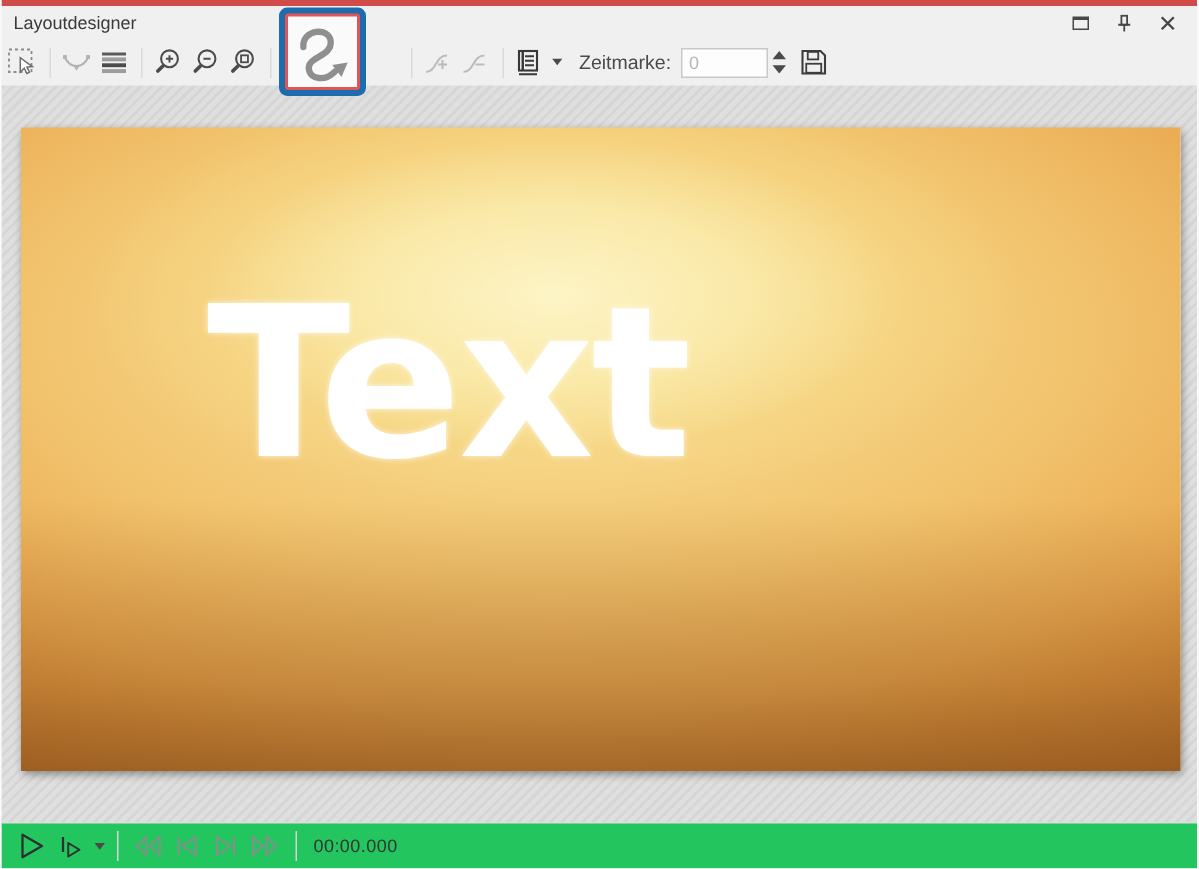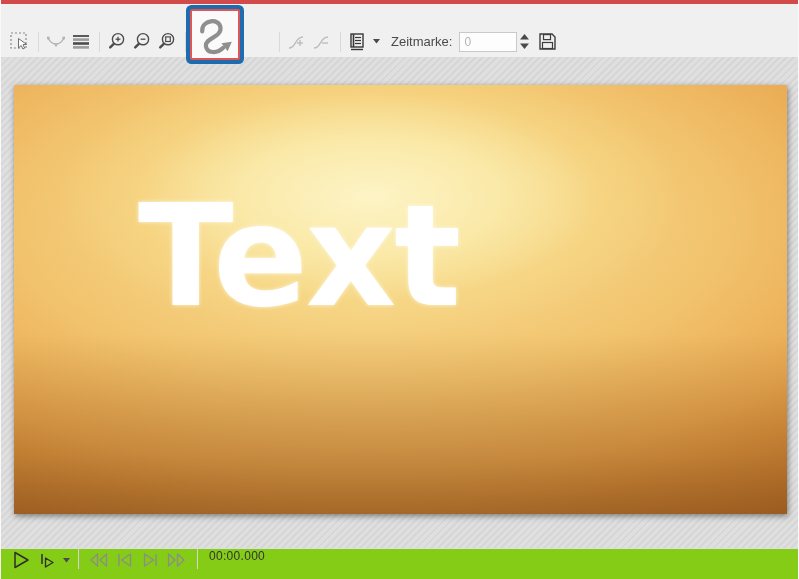--- a/index.html
+++ b/index.html
@@ -17,21 +17,21 @@
 
   
   .titlebar{ position:absolute; left:0; top:4px; width:100%; height:22px;
     display:flex; align-items:center; padding:0 8px; }
   .title{ font-size:12px; color:#3a3a3a; }
   .win-controls{ margin-left:auto; display:flex; align-items:center; gap:13px; padding-right:4px; }
   .win-btn{ width:16px; height:16px; display:flex; align-items:center; justify-content:center; cursor:default; }
 
   
   .toolbar{ position:absolute; left:0; top:26px; width:100%; height:31px;
-    display:flex; align-items:center; padding-left:7px; }
+    display:flex; align-items:center; padding-left:2px; }
   .tbtn{ width:24px; height:24px; display:flex; align-items:center; justify-content:center; margin-right:1px; }
   .tsep{ width:1px; height:20px; background:#d9d9d9; margin:0 5px; }
   .tool-spacer{ width:58px; height:24px; }
   .zm-label{ font-size:13px; color:#4a4a4a; margin-left:10px; margin-right:7px; white-space:nowrap; }
   .zm-input{ width:58px; height:20px; border:1px solid #c9c9c9; background:#fdfdfd;
     color:#b5b5b5; font-size:12px; padding:0 4px; font-family:"Liberation Sans", sans-serif; }
   .spinner{ display:flex; flex-direction:column; justify-content:center; gap:3px; margin:0 6px 0 3px; }
   .spin-btn{ width:9px; height:6px; display:flex; align-items:center; justify-content:center; }
 
   
@@ -60,34 +60,57 @@
   }
   .canvas-text{
     position:absolute; left:124px; top:102px;
     font-family:"DejaVu Sans", sans-serif; font-weight:bold;
     font-size:140px; line-height:1; color:#ffffff; letter-spacing:-2px;
     text-shadow:0 0 4px rgba(255,252,240,0.85);
   }
 
   
   .playbar{ position:absolute; left:0; bottom:0; width:100%; height:31px;
-    background:#84cc16; border-top:1px solid #dddddd;
-    display:flex; align-items:flex-start; padding-left:8px; }
+    background:#22c55e; border-top:1px solid #dddddd;
+    display:flex; align-items:center; padding-left:8px; }
   .pbtn{ width:24px; height:22px; display:flex; align-items:center; justify-content:center; margin-right:2px; }
   .psep{ width:1px; height:20px; background:#d4d4d4; margin:0 7px; }
   .time{ font-size:12px; color:#333; margin-left:4px; letter-spacing:0.3px; }
   .dd-caret{ width:10px; height:22px; display:flex; align-items:center; justify-content:center; }
 </style>
 </head>
 <body>
 
 <div id="window">
 
   <div class="top-strip"></div>
 
+  <div class="titlebar">
+    <span class="title">Layoutdesigner</span>
+    <div class="win-controls">
+      <span class="win-btn">
+        <svg width="13" height="13" viewBox="0 0 13 13">
+            <rect x="1.5" y="2.5" width="10" height="8" fill="none" stroke="#474747" stroke-width="1"></rect>
+            <line x1="1.5" y1="3.4" x2="11.5" y2="3.4" stroke="#474747" stroke-width="1.8"></line>
+          </svg>
+      </span>
+      <span class="win-btn">
+        <svg width="13" height="13" viewBox="0 0 13 13">
+            <rect x="4.6" y="1.5" width="3.8" height="6" fill="none" stroke="#474747" stroke-width="1.2"></rect>
+            <line x1="2.5" y1="7.5" x2="10.5" y2="7.5" stroke="#474747" stroke-width="1.2"></line>
+            <line x1="6.5" y1="7.5" x2="6.5" y2="12" stroke="#474747" stroke-width="1.2"></line>
+          </svg>
+      </span>
+      <span class="win-btn">
+        <svg width="11" height="11" viewBox="0 0 11 11">
+            <path d="M1.5 1.5 L9.5 9.5 M9.5 1.5 L1.5 9.5" stroke="#474747" stroke-width="1.6"></path>
+          </svg>
+      </span>
+    </div>
+  </div>
 
   <div class="toolbar">
 
     <span class="tbtn">
       <svg width="22" height="22" viewBox="0 0 22 22">
           <rect x="2" y="2" width="15" height="15" fill="none" stroke="#8a8a8a" stroke-width="1.2" stroke-dasharray="2 2"></rect>
           <path d="M9.5 7.5 v9.5 l2.7-2.5 l1.7 3.5 l1.8-0.9 l-1.7-3.4 l3.6-0.3 z" fill="#ffffff" stroke="#6f6f6f" stroke-width="1"></path>
         </svg>
     </span>
 

